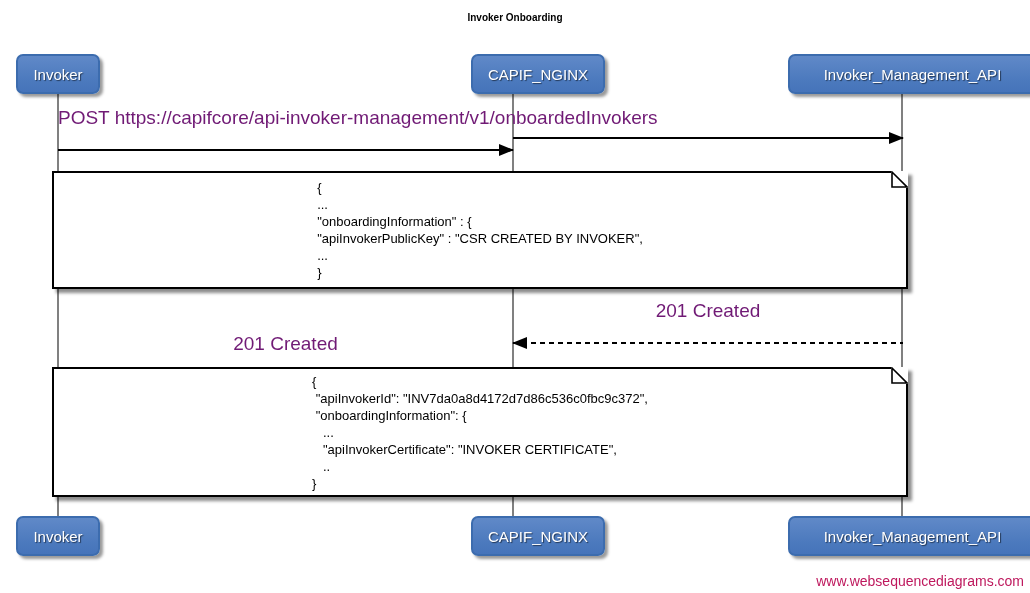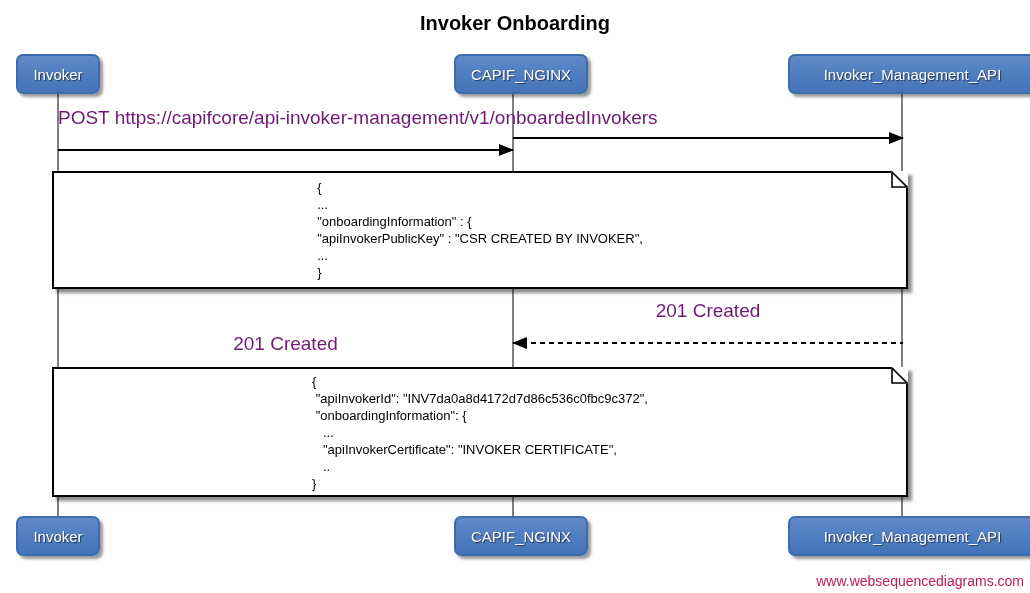--- a/index.html
+++ b/index.html
@@ -13,21 +13,21 @@
     background: #ffffff;
     overflow: hidden;
   }
 
   .diagram-title {
     position: absolute;
     top: 12px;
     left: 0;
     width: 100%;
     text-align: center;
-    font-size: 20px;
+    font-size: 10px;
     font-weight: bold;
     color: #000;
   }
 
   
   .lifeline {
     position: absolute;
     top: 94px;
     height: 422px;
     width: 2px;
@@ -51,21 +51,21 @@
     font-weight: normal;
     text-shadow: 1px 1px 1px rgba(0,0,0,0.55);
     display: flex;
     align-items: center;
     justify-content: center;
     z-index: 4;
   }
   .row-top    { top: 54px; }
   .row-bottom { top: 516px; }
   .actor-invoker { left: 16px;  width: 84px; }
-  .actor-capif   { left: 454px; width: 134px; }
+  .actor-capif   { left: 471px; width: 134px; }
   .actor-ima     { left: 788px; width: 249px; }
 
   
   .msg { position: absolute; z-index: 2; }
   .msg-label {
     text-align: center;
     font-size: 19px;
     color: #701a75;
     padding-bottom: 20px;
     white-space: nowrap;

